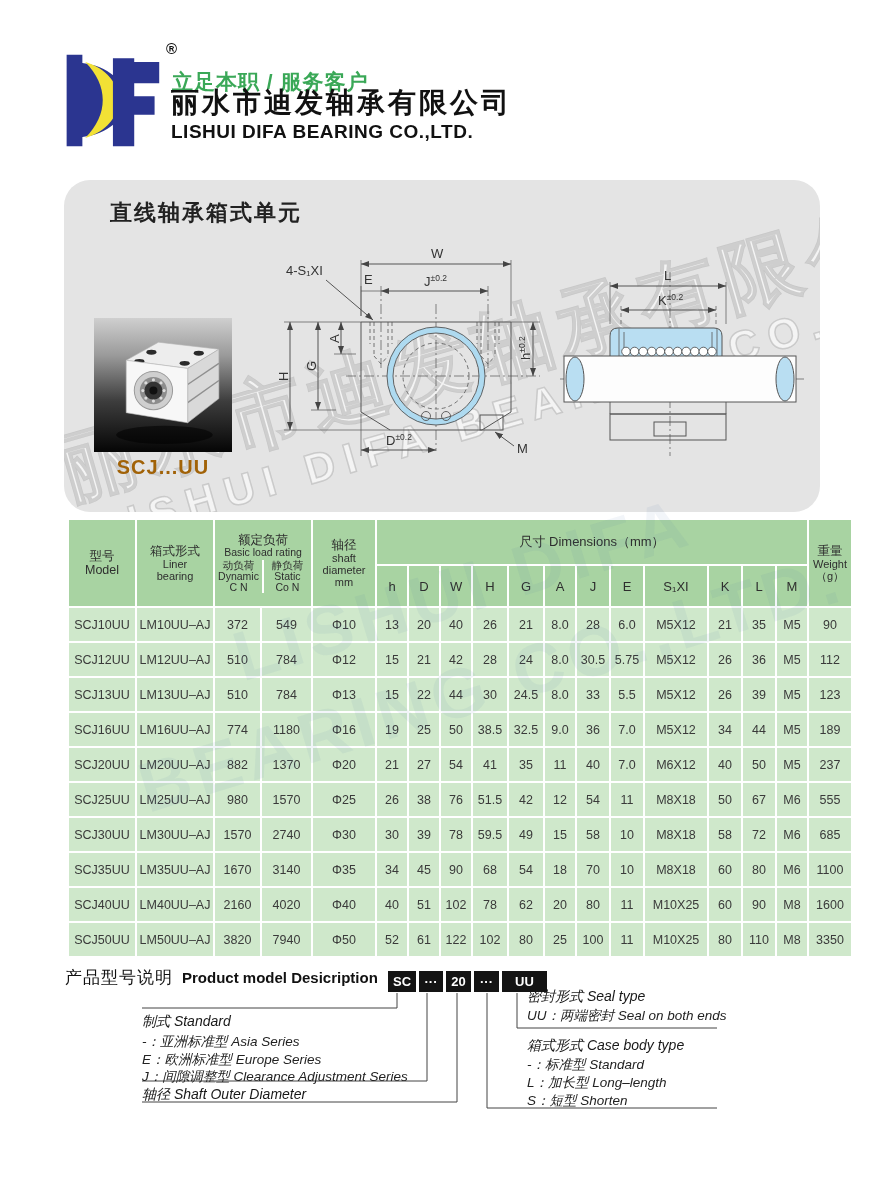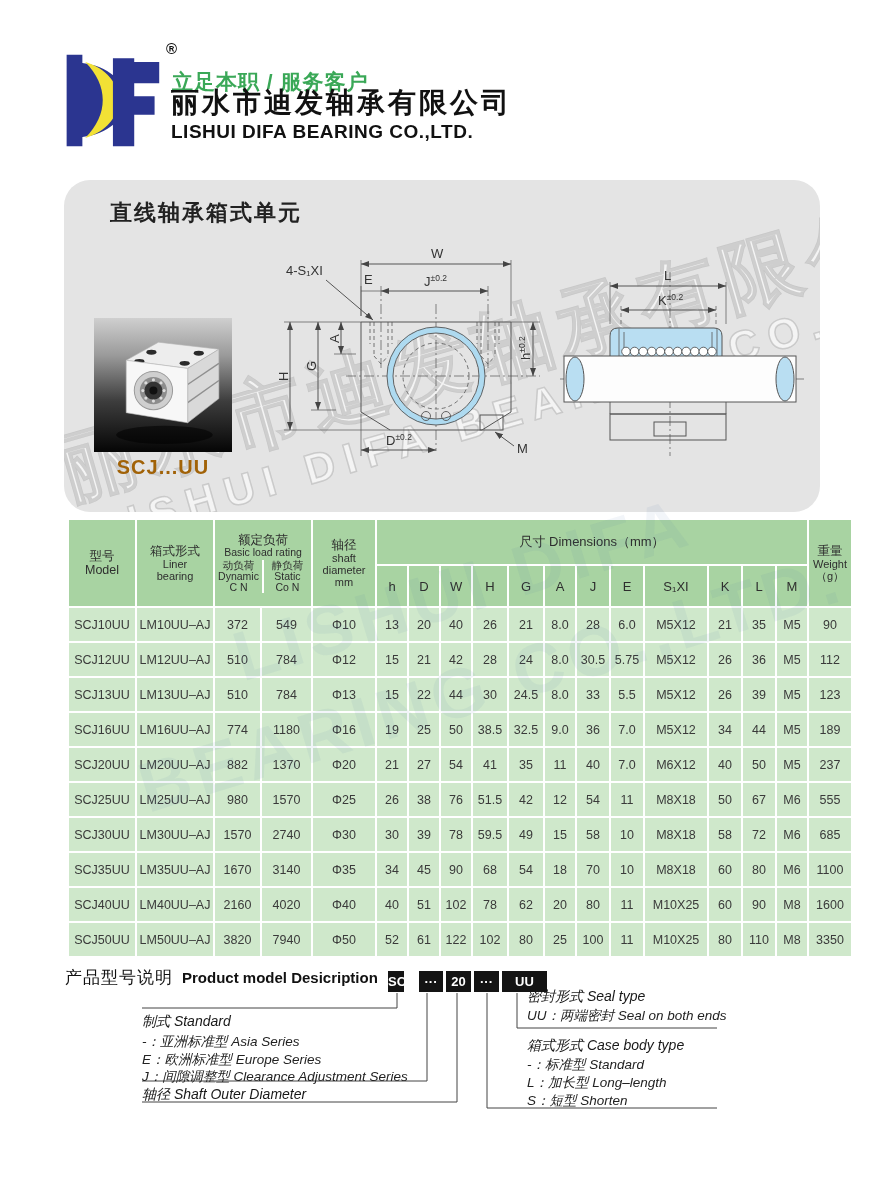--- a/index.html
+++ b/index.html
@@ -511,21 +511,21 @@
           </tr>
         </tbody>
     </table>
     <div class="tbl-wm">LISHUI DIFA<br>BEARING CO.,LTD.</div>
   </div>
 
   <div class="md-title">
     <span class="cn">产品型号说明</span><span class="en">Product model Desicription</span>
   </div>
 
-  <div class="code-box" style="left:388px;width:16px">SC</div>
+  <div class="code-box" style="left:388px;width:28px">SC</div>
   <div class="code-box" style="left:419px;width:24px">···</div>
   <div class="code-box" style="left:446px;width:25px">20</div>
   <div class="code-box" style="left:474px;width:25px">···</div>
   <div class="code-box" style="left:502px;width:45px">UU</div>
 
   <svg class="md-lines" viewBox="0 0 690 160">
     <g stroke="#444" stroke-width="1" fill="none">
       <path d="M337,33 V48 H82"></path>
       <path d="M367,33 V121 H82"></path>
       <path d="M397,33 V142 H82"></path>

